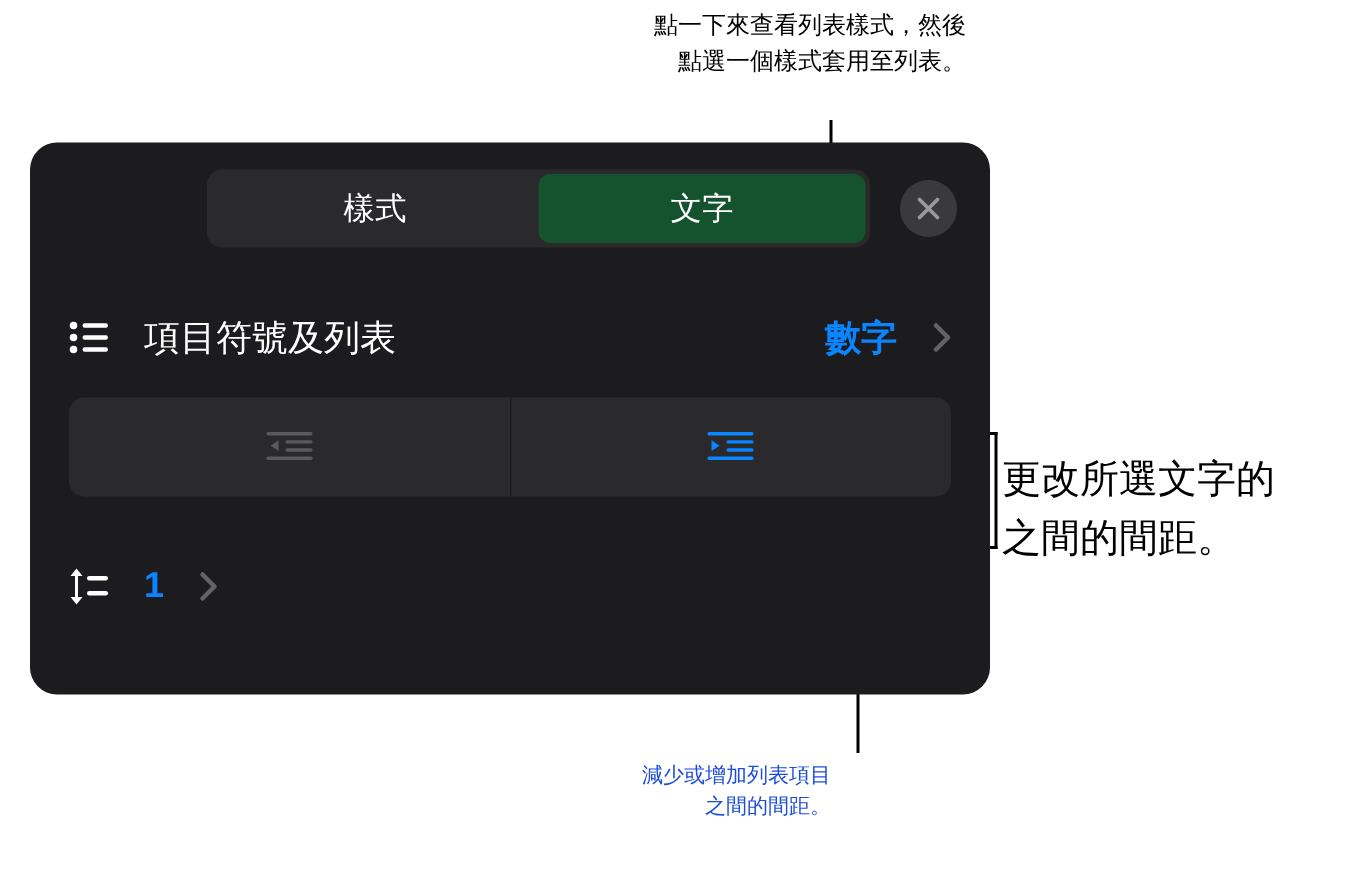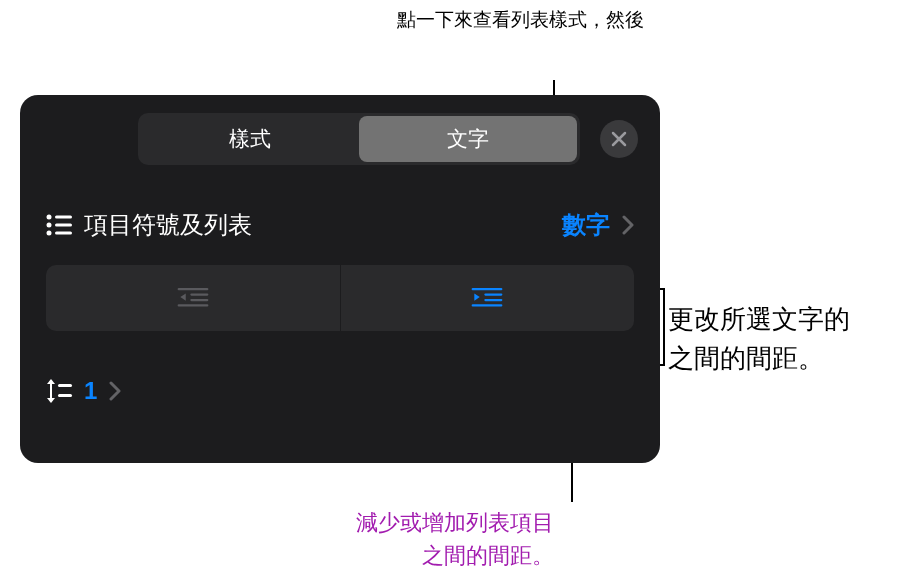--- a/index.html
+++ b/index.html
@@ -14,41 +14,41 @@
       font-family: -apple-system, "Helvetica Neue", Arial, sans-serif;
       position: relative;
       overflow: hidden;
     }
     .callout-top {
       position: absolute;
       top: 6px;
       left: 0;
       right: 260px;
       text-align: right;
-      font-size: 19px;
+      font-size: 16px;
       line-height: 1.5;
       color: #000;
     }
     .callout-right {
       position: absolute;
       top: 300px;
       left: 668px;
       font-size: 26px;
       line-height: 1.5;
       color: #000;
     }
     .callout-bottom {
       position: absolute;
       top: 506px;
       left: 0;
       right: 350px;
       text-align: right;
-      font-size: 22px;
+      font-size: 14px;
       line-height: 1.5;
-      color: #a21caf;
+      color: #1d4ed8;
     }
     .callout-line-top {
       position: absolute;
       top: 80px;
       left: 553px;
       width: 2px;
       height: 144px;
       background: #000;
     }
     .callout-line-right {
@@ -96,40 +96,41 @@
     .seg-item {
       flex: 1;
       text-align: center;
       padding: 9px 0;
       font-size: 21px;
       color: #fff;
       border-radius: 8px;
       cursor: pointer;
     }
     .seg-item.active {
-      background: #737373;
+      background: #14532d;
     }
     .close-btn {
       width: 38px;
       height: 38px;
       border-radius: 19px;
       background: #3a3a3c;
       display: flex;
       align-items: center;
       justify-content: center;
       cursor: pointer;
     }
     .close-btn svg {
       width: 16px;
       height: 16px;
     }
     .row {
       display: flex;
       align-items: center;
       padding: 20px 26px;
+      gap: 12px;
     }
     .row-icon {
       width: 38px;
       display: flex;
       align-items: center;
       justify-content: flex-start;
     }
     .row-icon svg { display: block; }
     .row-label {
       flex: 1;
@@ -169,20 +170,21 @@
     .indent-btn svg {
       width: 38px;
       height: 28px;
     }
   </style>
 </head>
 <body>
 
 <div class="callout-top">
   <span>點一下來查看列表樣式，然後</span><br>
+  <span>點選一個樣式套用至列表。</span>
 </div>
 <div class="callout-line-top"></div>
 
 <div class="callout-right">
   <span>更改所選文字的</span><br>
   <span>之間的間距。</span>
 </div>
 <div class="callout-line-right"></div>
 
 <div class="callout-bottom">

